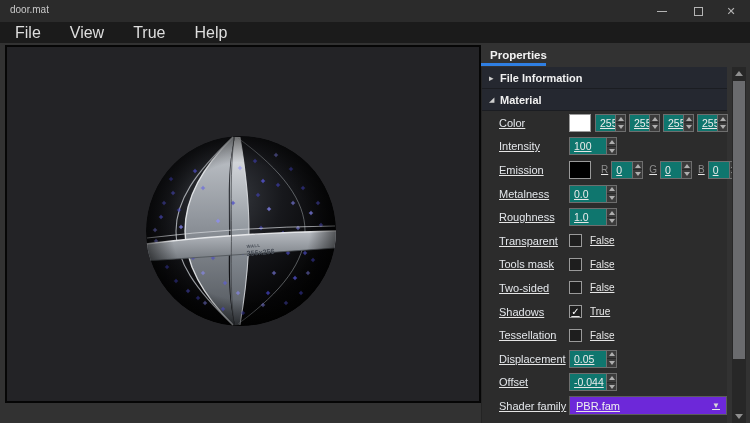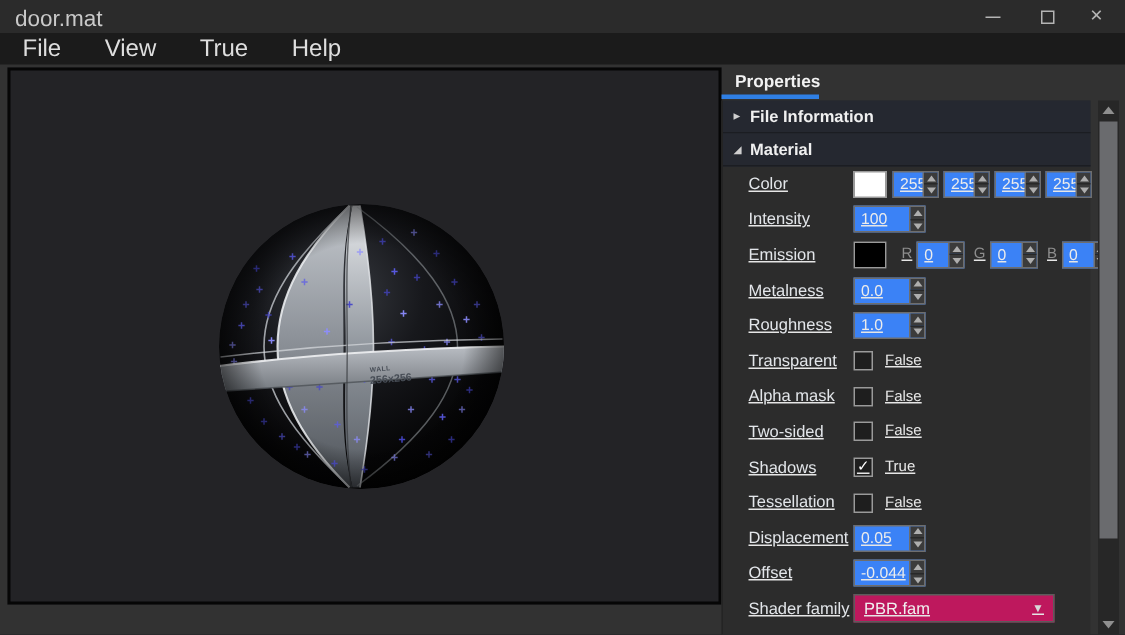--- a/index.html
+++ b/index.html
@@ -4,21 +4,21 @@
 <style>
   * { margin:0; padding:0; box-sizing:border-box; }
   html,body { width:750px; height:423px; overflow:hidden; }
   body {
     position:relative; background:#323232;
     font-family:"Liberation Sans","DejaVu Sans",sans-serif;
     -webkit-font-smoothing:antialiased; color:#e6e6e6;
   }
   
   .titlebar { position:absolute; left:0; top:0; width:750px; height:22px; background:#2b2b2b; }
-  .title-text { position:absolute; left:10px; top:4px; font-size:15px; color:#c9c9c9; }
+  .title-text { position:absolute; left:10px; top:4px; font-size:10px; color:#c9c9c9; }
   .win-btn { position:absolute; top:0; width:34px; height:22px; display:flex; align-items:center; justify-content:center; }
   .wb-min { left:645px; } .wb-max { left:681px; } .wb-close { left:714px; }
   .ic-min { width:10px; height:1px; background:#b4b4b4; }
   .ic-max { width:9px; height:9px; border:1px solid #b4b4b4; }
   .ic-close { font-size:11px; color:#b4b4b4; line-height:11px; }
   
   .menubar { position:absolute; left:0; top:22px; width:750px; height:21px; background:#1b1b1b; display:flex; align-items:center; padding-left:15px; }
   .menu-item { font-size:16px; color:#dedede; margin-right:29px; cursor:default; }
   
   .viewport { position:absolute; left:5px; top:45px; width:476px; height:358px; background:#232326; border:2px solid #060606; }
@@ -27,30 +27,30 @@
   .tab { position:absolute; left:490px; top:49px; font-size:11.5px; font-weight:bold; color:#f2f2f2; }
   .tab-underline { position:absolute; left:481px; top:63px; width:65px; height:3px; }
   .prop-panel { position:absolute; left:481px; top:67px; width:246px; height:356px; background:#2c2c2c; border-left:1px solid #242424; }
   .sec-header { height:22px; background:#252830; border-bottom:1px solid #1b1d22; display:flex; align-items:center; padding-left:7px; }
   .sec-arrow { font-size:8px; color:#cfcfcf; width:10px; }
   .sec-label { font-size:11px; font-weight:bold; color:#f0f0f0; margin-left:1px; }
   .prow { height:23.6px; display:flex; align-items:center;text-decoration:underline; }
   .plabel { font-size:11px; color:#e3e6ea; padding-left:17px; width:87px; flex:none; }
   .pctrl { display:flex; align-items:center; }
   .swatch { width:22px; height:18px; border:1px solid #9a9a9a; flex:none; margin-right:4px; }
-  .spin { display:flex; height:18px; border:1px solid #6e6e6e; background:#3b82f6; flex:none; }
+  .spin { display:flex; height:18px; border:1px solid #6e6e6e; background:#0f766e; flex:none; }
   .spin-val { font-size:10.5px; color:#ececec; display:flex; align-items:center; padding-left:4px; }
   .spin-btns { width:10px; border-left:1px solid #6e6e6e; display:flex; flex-direction:column; flex:none; }
   .tri-up { width:0; height:0; border-left:3px solid transparent; border-right:3px solid transparent; border-bottom:4px solid #aeaeae; }
   .tri-dn { width:0; height:0; border-left:3px solid transparent; border-right:3px solid transparent; border-top:4px solid #aeaeae; }
   .chan { font-size:10px; color:#8d8d8d; margin:0 3px 0 6px; }
   .chan:first-child { margin-left:6px; }
   .cb { width:13px; height:13px; border:1px solid #9a9a9a; background:#1e1e1e; display:flex; align-items:center; justify-content:center; font-size:10px; color:#ffffff; line-height:10px; }
   .cbval { font-size:10px; color:#e8e8e8; margin-left:8px; }
-  .dd { width:134px; height:19px; background:#be185d; border:1px solid #5c5c5c; display:flex; align-items:center; padding:0 6px; }
+  .dd { width:158px; height:19px; background:#6d28d9; border:1px solid #5c5c5c; display:flex; align-items:center; padding:0 6px; }
   .dd-text { font-size:11px; color:#f0f0f0; flex:1; }
   .dd-caret { font-size:8px; color:#d8d8d8; }
   
   .scrollbar { position:absolute; left:732px; top:67px; width:14px; height:356px; background:#272727; }
   .sb-btn { position:absolute; left:0; width:14px; height:13px; display:flex; align-items:center; justify-content:center; }
   .sb-up { top:0; } .sb-dn { bottom:0; }
   .sb-tri-up { width:0; height:0; border-left:4px solid transparent; border-right:4px solid transparent; border-bottom:5px solid #8f8f8f; }
   .sb-tri-dn { width:0; height:0; border-left:4px solid transparent; border-right:4px solid transparent; border-top:5px solid #8f8f8f; }
   .sb-thumb { position:absolute; left:1px; top:14px; width:12px; height:278px; background:#6a6b6e; }
 </style>
@@ -346,21 +346,21 @@
       </div>
     </div>
     <div class="prow">
       <div class="plabel">Transparent</div>
       <div class="pctrl">
         <div class="cb"></div>
         <div class="cbval" style="display: inline-block;">False</div>
       </div>
     </div>
     <div class="prow">
-      <div class="plabel">Alpha mask</div>
+      <div class="plabel">Tools mask</div>
       <div class="pctrl">
         <div class="cb"></div>
         <div class="cbval" style="display: inline-block;">False</div>
       </div>
     </div>
     <div class="prow">
       <div class="plabel">Two-sided</div>
       <div class="pctrl">
         <div class="cb"></div>
         <div class="cbval" style="display: inline-block;">False</div>

